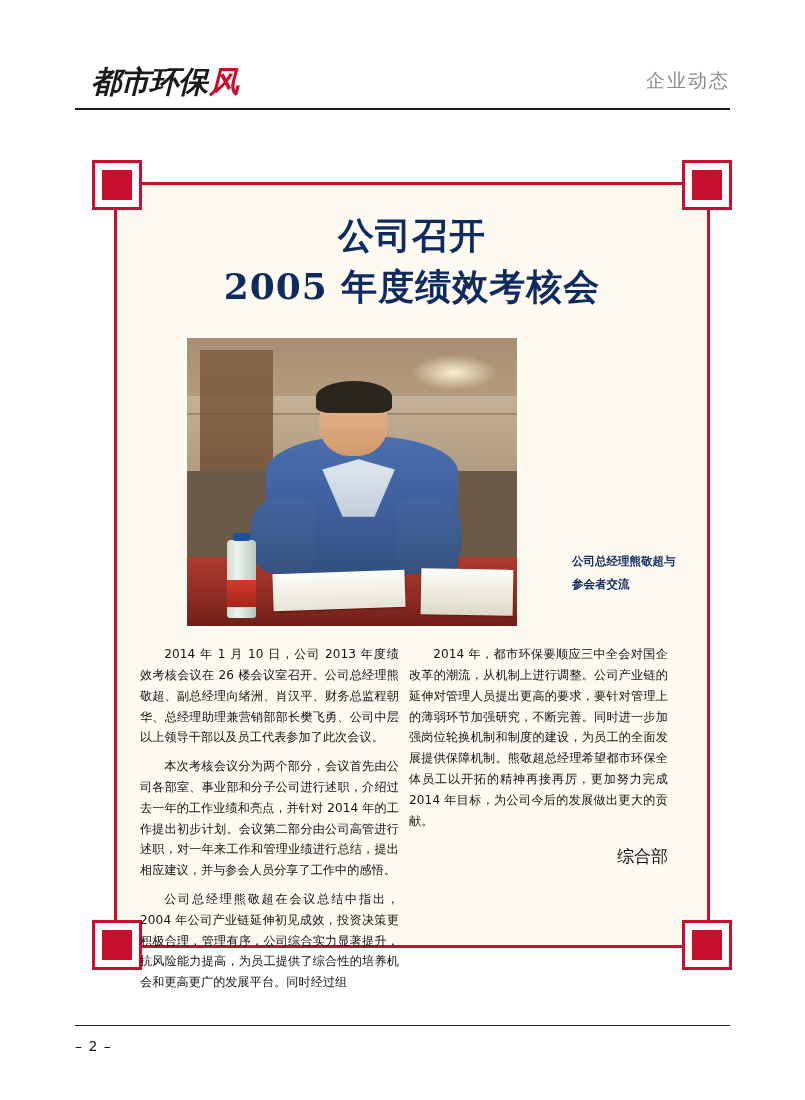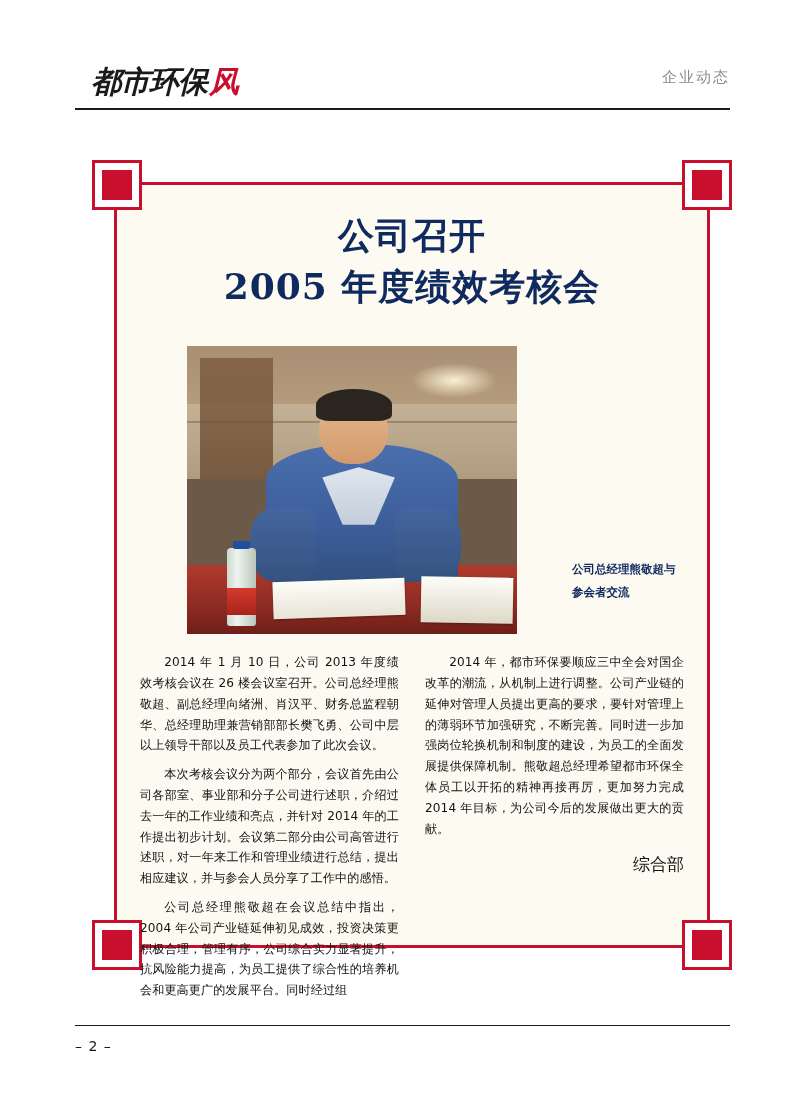--- a/index.html
+++ b/index.html
@@ -48,21 +48,21 @@
     font-weight: bold;
     font-style: italic;
     color: #c8102e;
     line-height: 1;
   }
   .header-section {
     position: absolute;
     right: 0;
     top: 6px;
     font-family: "DejaVu Sans", sans-serif;
-    font-size: 15px;
+    font-size: 19px;
     color: #8a8a8a;
     letter-spacing: 2px;
   }
   .header-rule {
     position: absolute;
     left: 0;
     top: 46px;
     width: 655px;
     height: 2px;
     background: #1a1a1a;
@@ -125,21 +125,21 @@
     margin-top: 4px;
   }
   .article-title .line2 {
     display: block;
     white-space: nowrap;
   }
 
   
   .photo-block {
     position: relative;
-    margin-top: 34px;
+    margin-top: 26px;
     height: 296px;
   }
   .photo {
     position: absolute;
     left: 47px;
     top: 0;
     width: 330px;
     height: 288px;
     overflow: hidden;
     background: #6b5a48;
@@ -235,21 +235,21 @@
     font-weight: bold;
     color: #0f2a5f;
     line-height: 2.0;
     text-align: left;
   }
 
   
   .body-cols {
     margin-top: 10px;
     display: flex;
-    gap: 26px;
+    gap: 10px;
   }
   .col {
     width: 259px;
   }
   .col p {
     margin: 0;
     font-family: "DejaVu Sans", sans-serif;
     font-size: 12.1px;
     line-height: 1.72;
     color: #111111;

